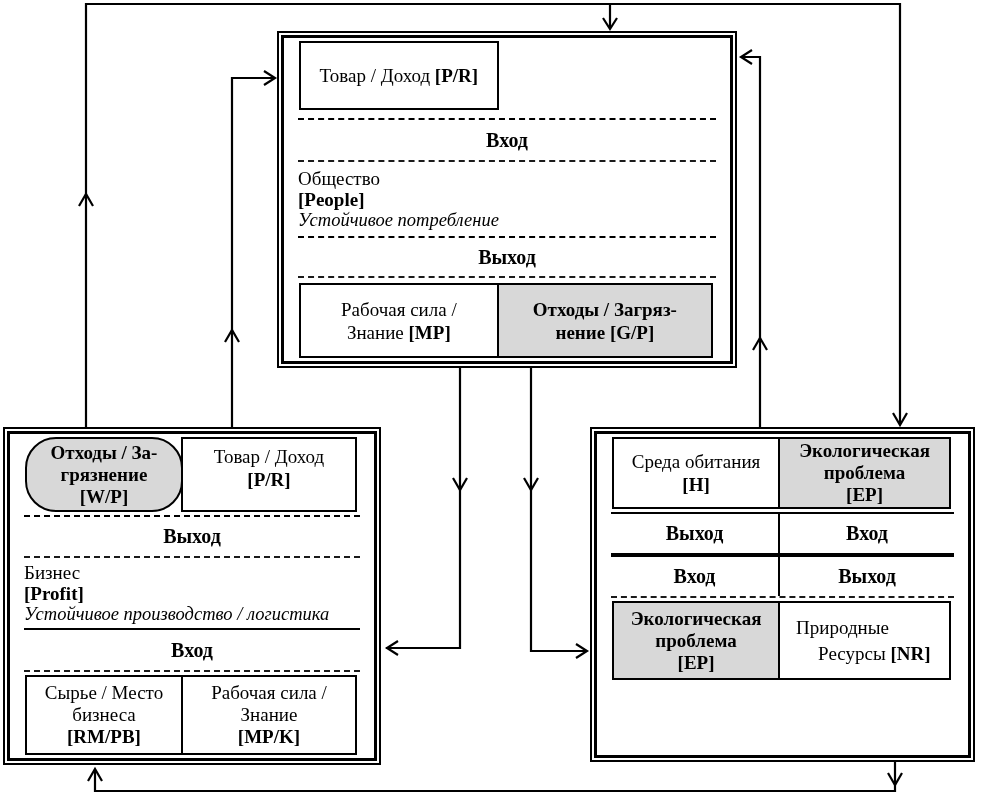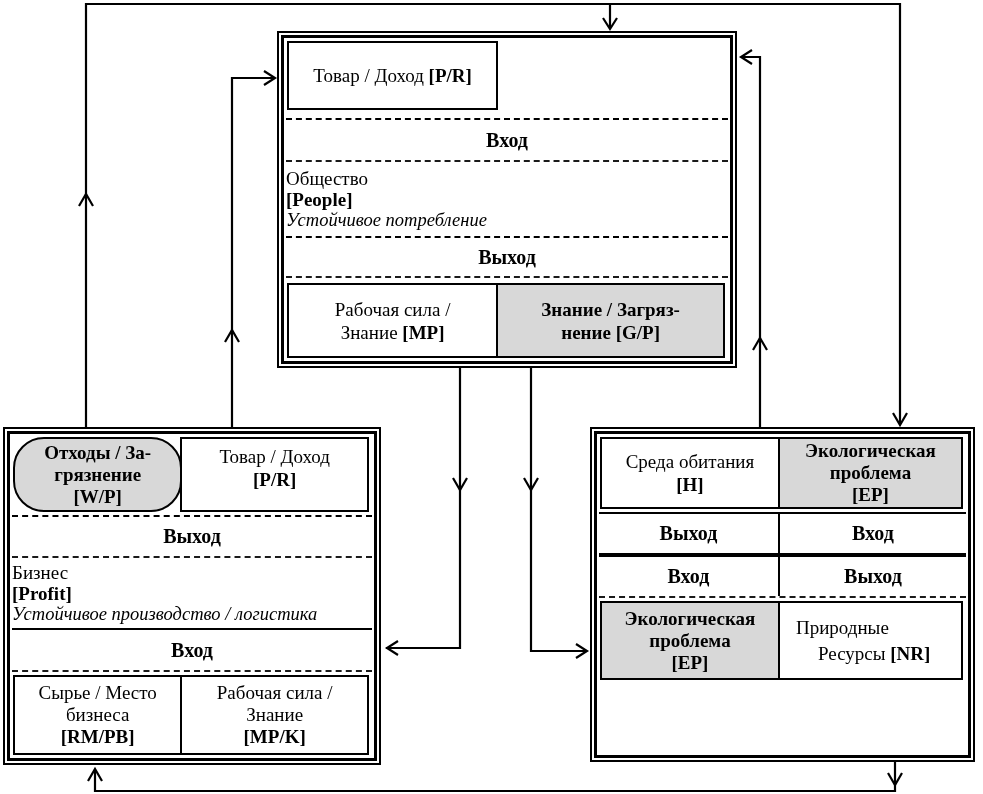--- a/index.html
+++ b/index.html
@@ -2,21 +2,21 @@
 <html><head>
 <meta charset="utf-8">
 <style>
   html,body{margin:0;padding:0;background:#fff;}
   .stage{
     position:relative;width:983px;height:794px;background:#fff;overflow:hidden;
     font-family:"Liberation Serif","DejaVu Serif",serif;color:#000;
   }
   .arrows{position:absolute;left:0;top:0;z-index:0;}
   .box{position:absolute;z-index:1;border:2px solid #000;background:#fff;padding:2px;box-sizing:border-box;}
-  .box-inner{border:3px solid #000;height:100%;box-sizing:border-box;display:flex;flex-direction:column;padding:3px 2px;}
+  .box-inner{border:3px solid #000;height:100%;box-sizing:border-box;display:flex;flex-direction:column;padding:3px 14px;}
   .cellrow{display:flex;flex:none;margin:0 1px;}
   .cell{
     box-sizing:border-box;border:2px solid #000;background:#fff;
     display:flex;flex-direction:column;justify-content:center;align-items:center;
     text-align:center;font-size:19px;line-height:23px;
   }
   .cell + .cell{margin-left:-2px;}
   .gray{background:#d8d8d8;}
   .bold{font-weight:bold;}
   .b{font-weight:bold;}
@@ -109,21 +109,21 @@
       <div class="io dashT dashB" style="height:42px;">
         <span>Выход</span>
       </div>
       <div class="spacer" style="height:5px;"></div>
       <div class="cellrow" style="height:75px;">
         <div class="cell" style="width:48%;">
           <div>Рабочая сила /</div>
           <div><span>Знание</span> <span class="b">[MP]</span></div>
         </div>
         <div class="cell gray bold" style="width:52%;">
-          <div>Знание / Загряз-</div>
+          <div>Отходы / Загряз-</div>
           <div>нение [G/P]</div>
         </div>
       </div>
     </div>
   </div>
 
   <div class="box" style="left:3px;top:427px;width:378px;height:338px;">
     <div class="box-inner">
       <div class="cellrow" style="height:75px;">
         <div class="cell gray bold" style="width:47.3%;line-height:22px;border-radius:31px;">

